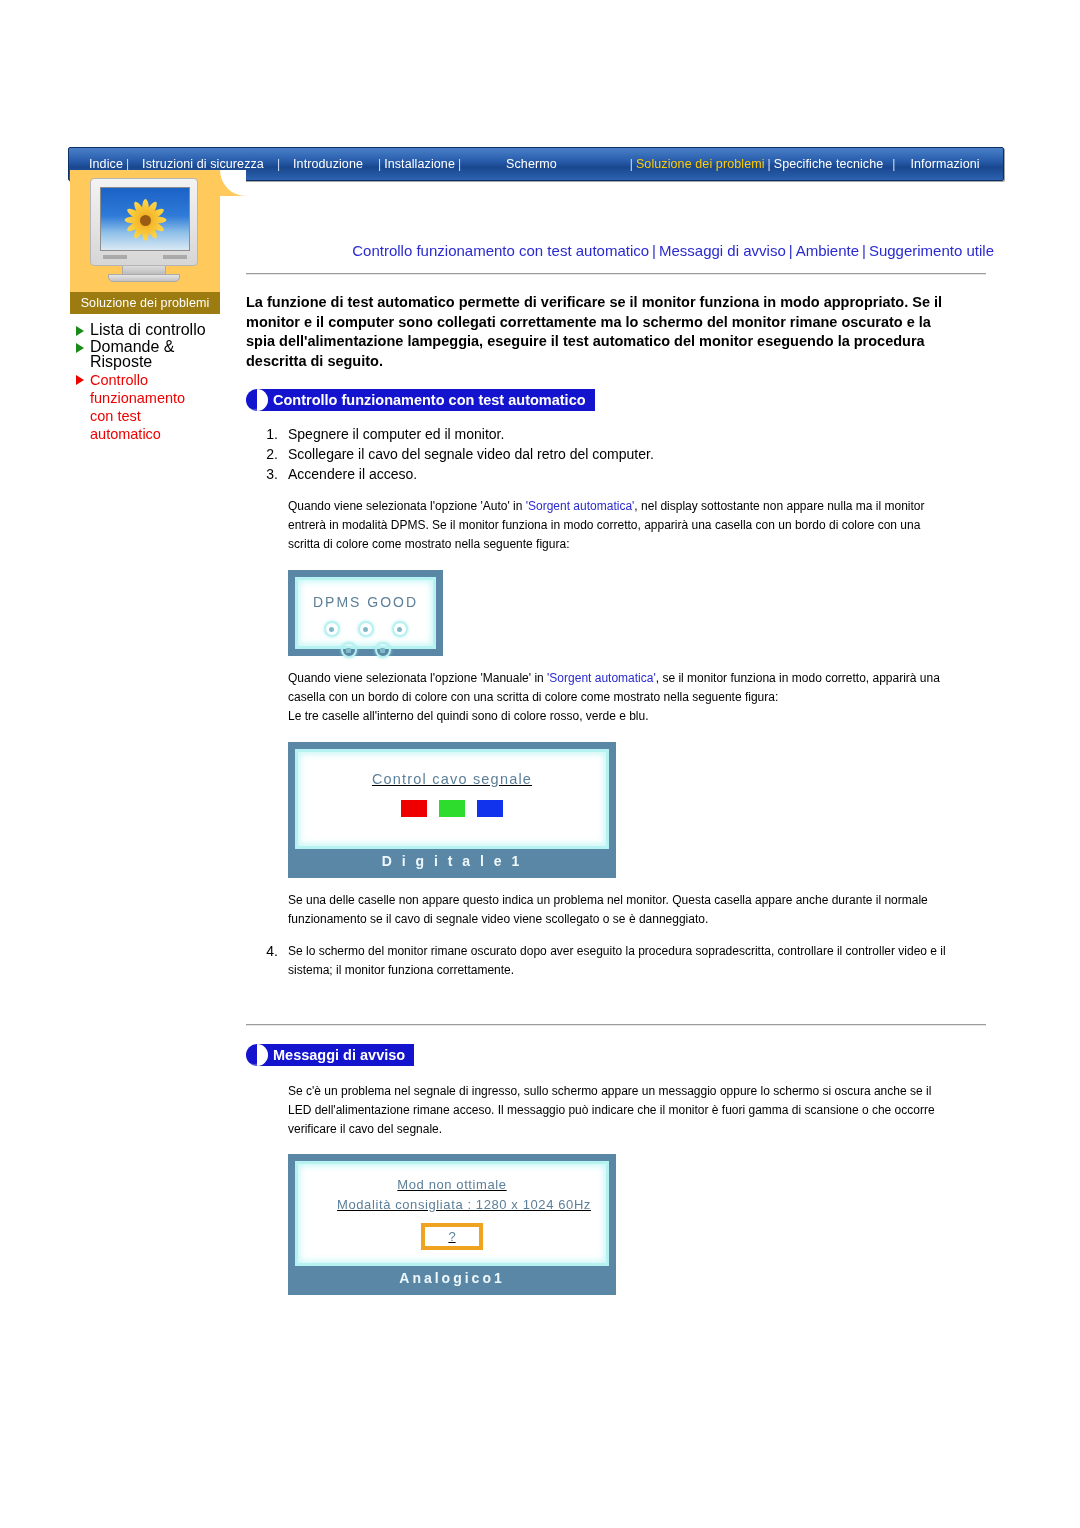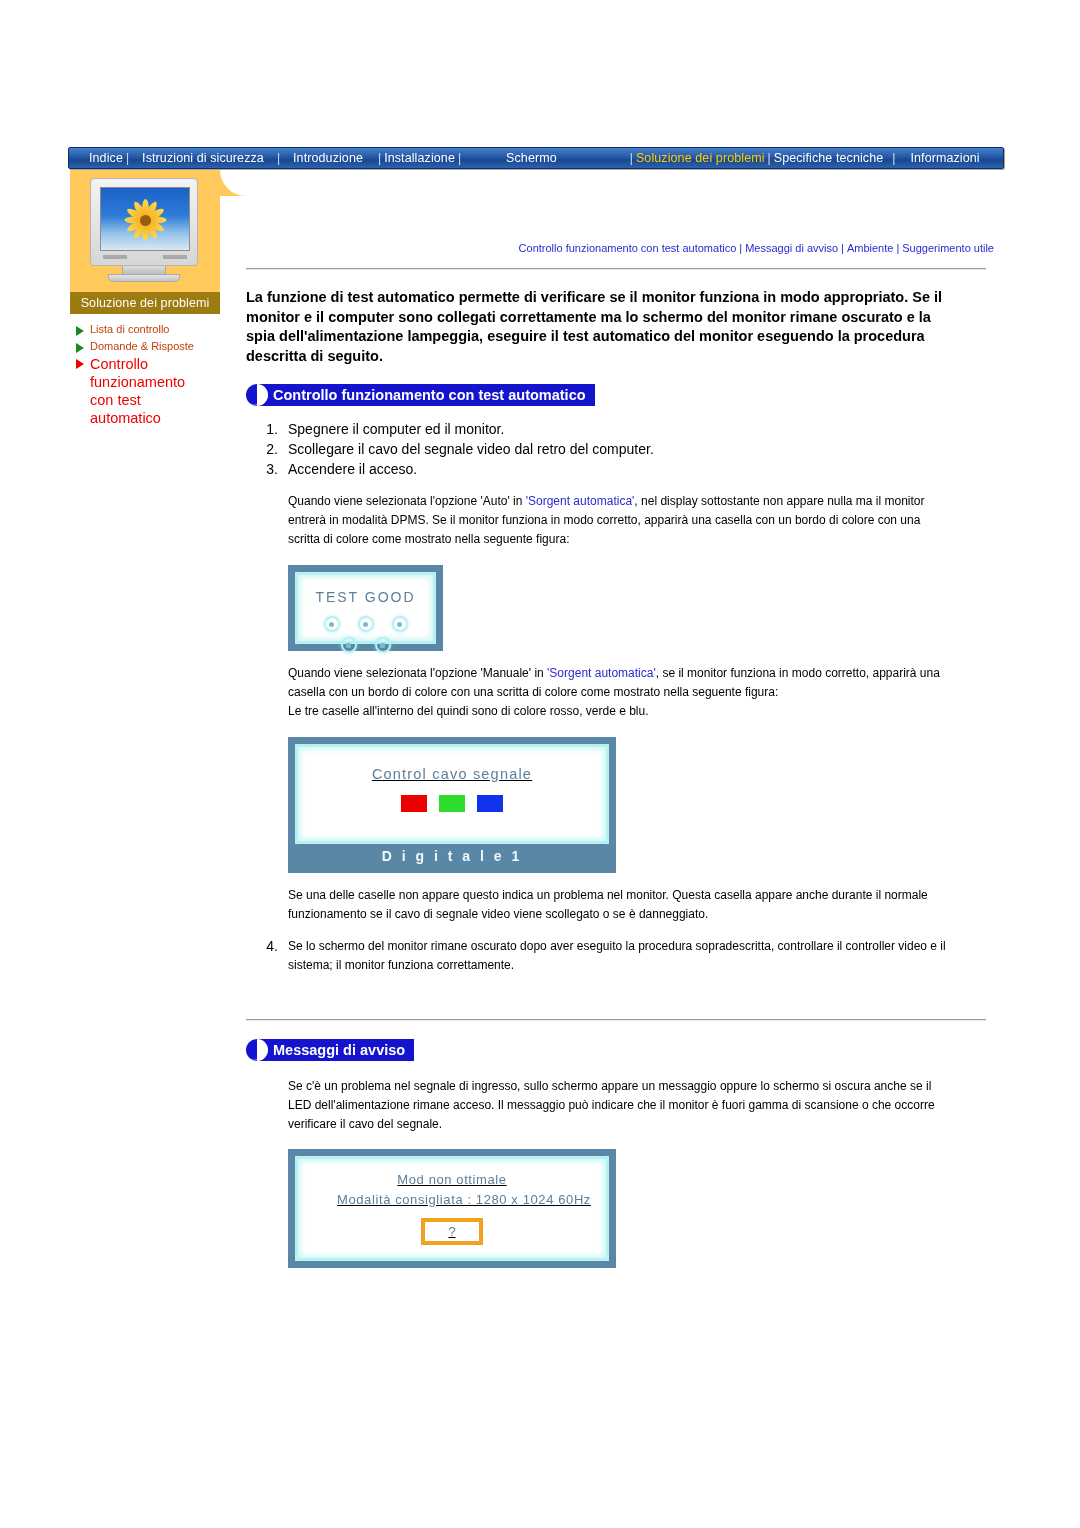--- a/index.html
+++ b/index.html
@@ -12,21 +12,21 @@
     position: relative;
     font-family: "Liberation Sans", sans-serif;
     color: #000;
     overflow: hidden;
   }
 
   
   #topnav {
     position: absolute;
     left: 68px; top: 147px;
-    width: 936px; height: 22px;
+    width: 936px; height: 34px;
     background: linear-gradient(to bottom, #4a7fc8 0%, #2a5fae 38%, #19478f 60%, #2c62b0 100%);
     border: 1px solid #0d2f63;
     border-radius: 2px;
     display: flex;
     align-items: center;
     box-shadow: 1px 1px 0 rgba(0,0,0,.35);
   }
   #topnav .nav-item {
     color: #ffffff;
     font-size: 12.5px;
@@ -142,38 +142,38 @@
   .side-arrow {
     flex: 0 0 auto;
     width: 0; height: 0;
     border-top: 5px solid transparent;
     border-bottom: 5px solid transparent;
     border-left: 8px solid #1a8a1a;
     margin: 4px 6px 0 0;
   }
   .side-item.current .side-arrow { border-left-color: #ee0000; }
   .side-label {
-    font-size: 11px;
-    color: #c2410c;
+    font-size: 16px;
+    color: #000000;
     line-height: 15.5px;
     max-width: 118px;
   }
   .side-item.current .side-label { color: #ee0000; font-size: 14.5px; line-height: 18px; }
 
   
   #main {
     position: absolute;
     left: 246px; top: 170px;
     width: 760px;
   }
   .toplinks {
     text-align: right;
     padding-right: 12px;
     padding-top: 72px;
-    font-size: 11px;
+    font-size: 15px;
     color: #2a2ad0;
   }
   .toplinks a { color: #2a2ad0; text-decoration: none; cursor: pointer; }
   .toplinks .bar { color: #2a2ad0; padding: 0 3px; }
 
   .hr {
     margin-top: 14px;
     height: 2px;
     background: linear-gradient(to bottom,#9b9b9b 0 1px,#e8e8e8 1px 2px);
     width: 740px;
@@ -435,21 +435,21 @@
       <li>
         <span class="num">3.</span>
         <span>Accendere il acceso.</span>
       </li>
     </ol>
 
     <div class="para"><span>Quando viene selezionata l'opzione 'Auto' in </span><span class="blue">'Sorgent automatica'</span><span>, nel display sottostante non appare nulla ma il monitor entrerà in modalità DPMS. Se il monitor funziona in modo corretto, apparirà una casella con un bordo di colore con una scritta di colore come mostrato nella seguente figura:</span></div>
 
     <div class="osd small">
       <div class="osd-inner">
-        <div class="osd-title">TEST  GOOD</div>
+        <div class="osd-title">DPMS  GOOD</div>
         <div class="dots-row">
           <span class="dot-ring">
               <i></i>
             </span>
           <span class="dot-ring">
               <i></i>
             </span>
           <span class="dot-ring">
               <i></i>
             </span>
@@ -501,16 +501,17 @@
 
   <div class="body-block">
     <div class="para" style="margin-top:12px">Se c'è un problema nel segnale di ingresso, sullo schermo appare un messaggio oppure lo schermo si oscura anche se il LED dell'alimentazione rimane acceso. Il messaggio può indicare che il monitor è fuori gamma di scansione o che occorre verificare il cavo del segnale.</div>
 
     <div class="osd wide" style="margin-top:15px">
       <div class="osd-inner" style="height:105px">
         <div class="osd-msg1">Mod non ottimale</div>
         <div class="osd-msg2">Modalità consigliata : 1280 x 1024  60Hz</div>
         <div class="qbox">?</div>
       </div>
+      <div class="osd-foot">Analogico1</div>
     </div>
   </div>
 
 </div>
 
 </body></html>

